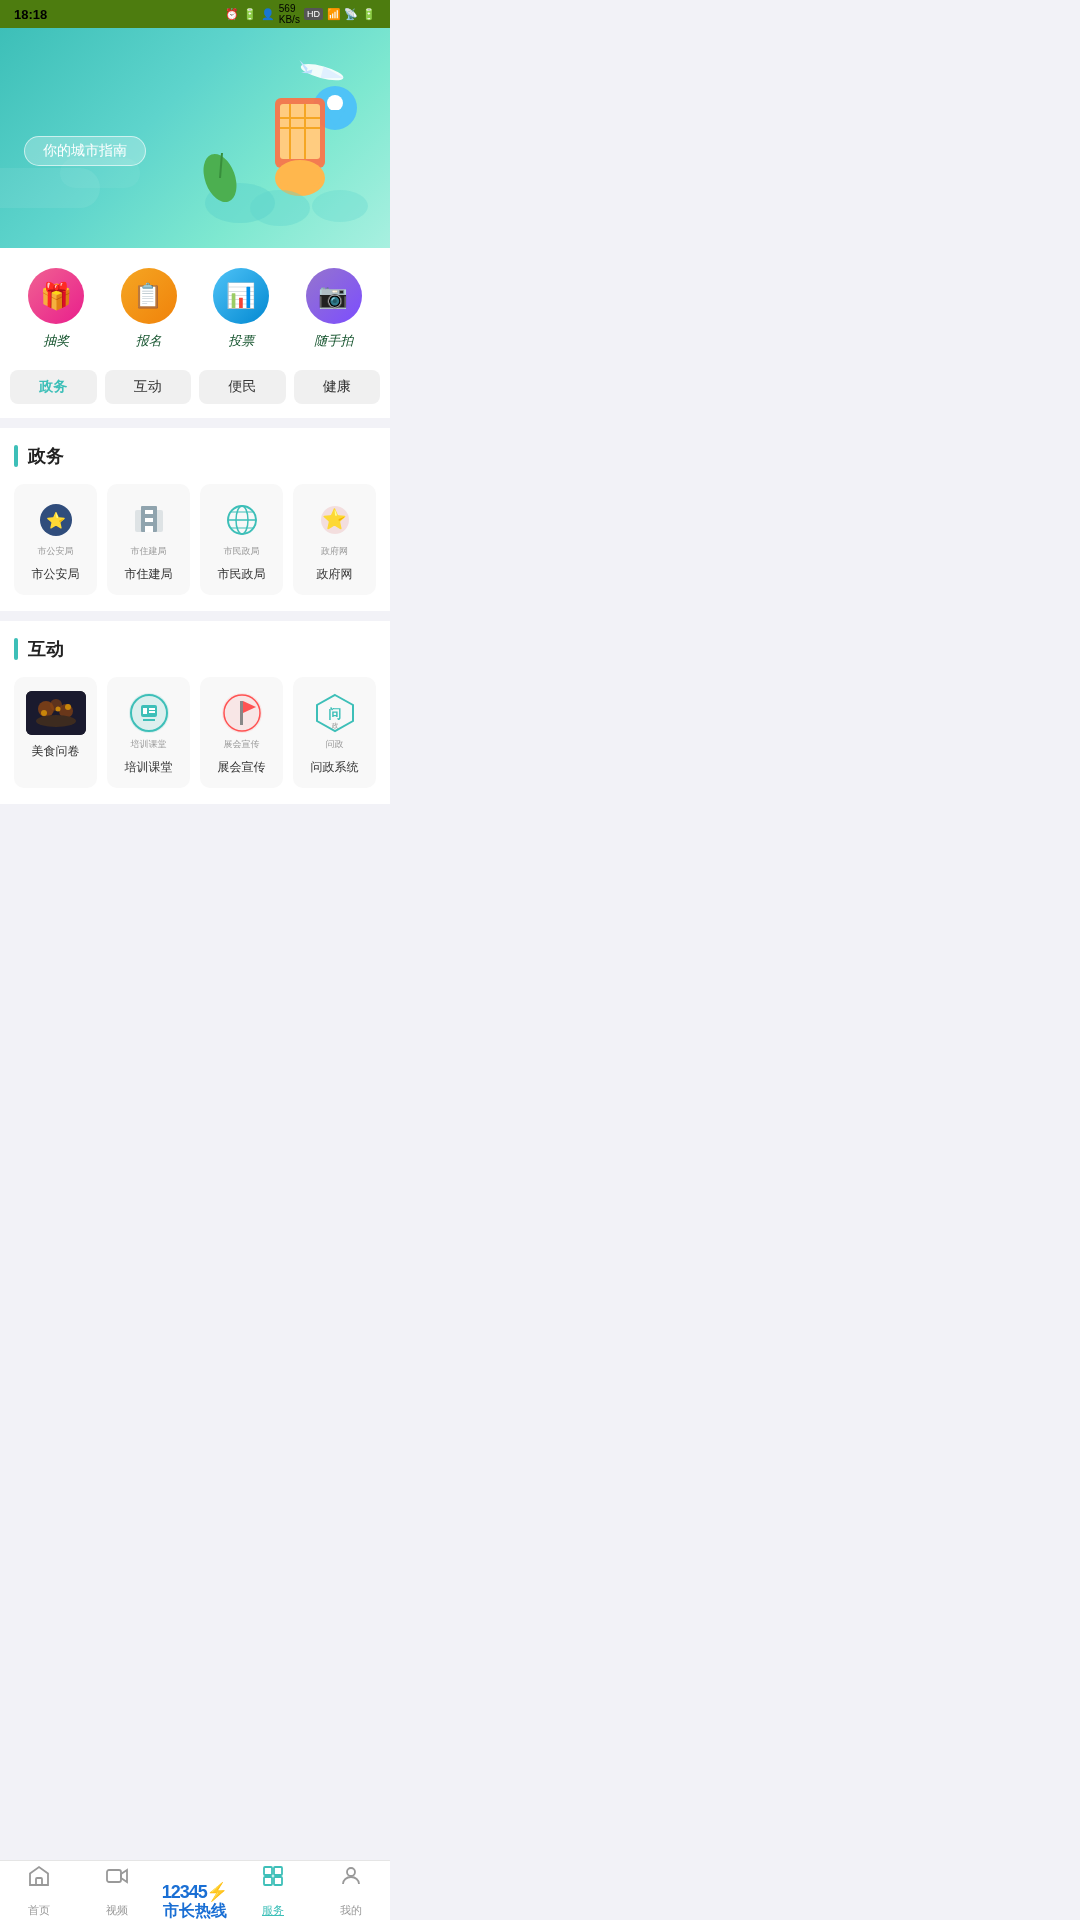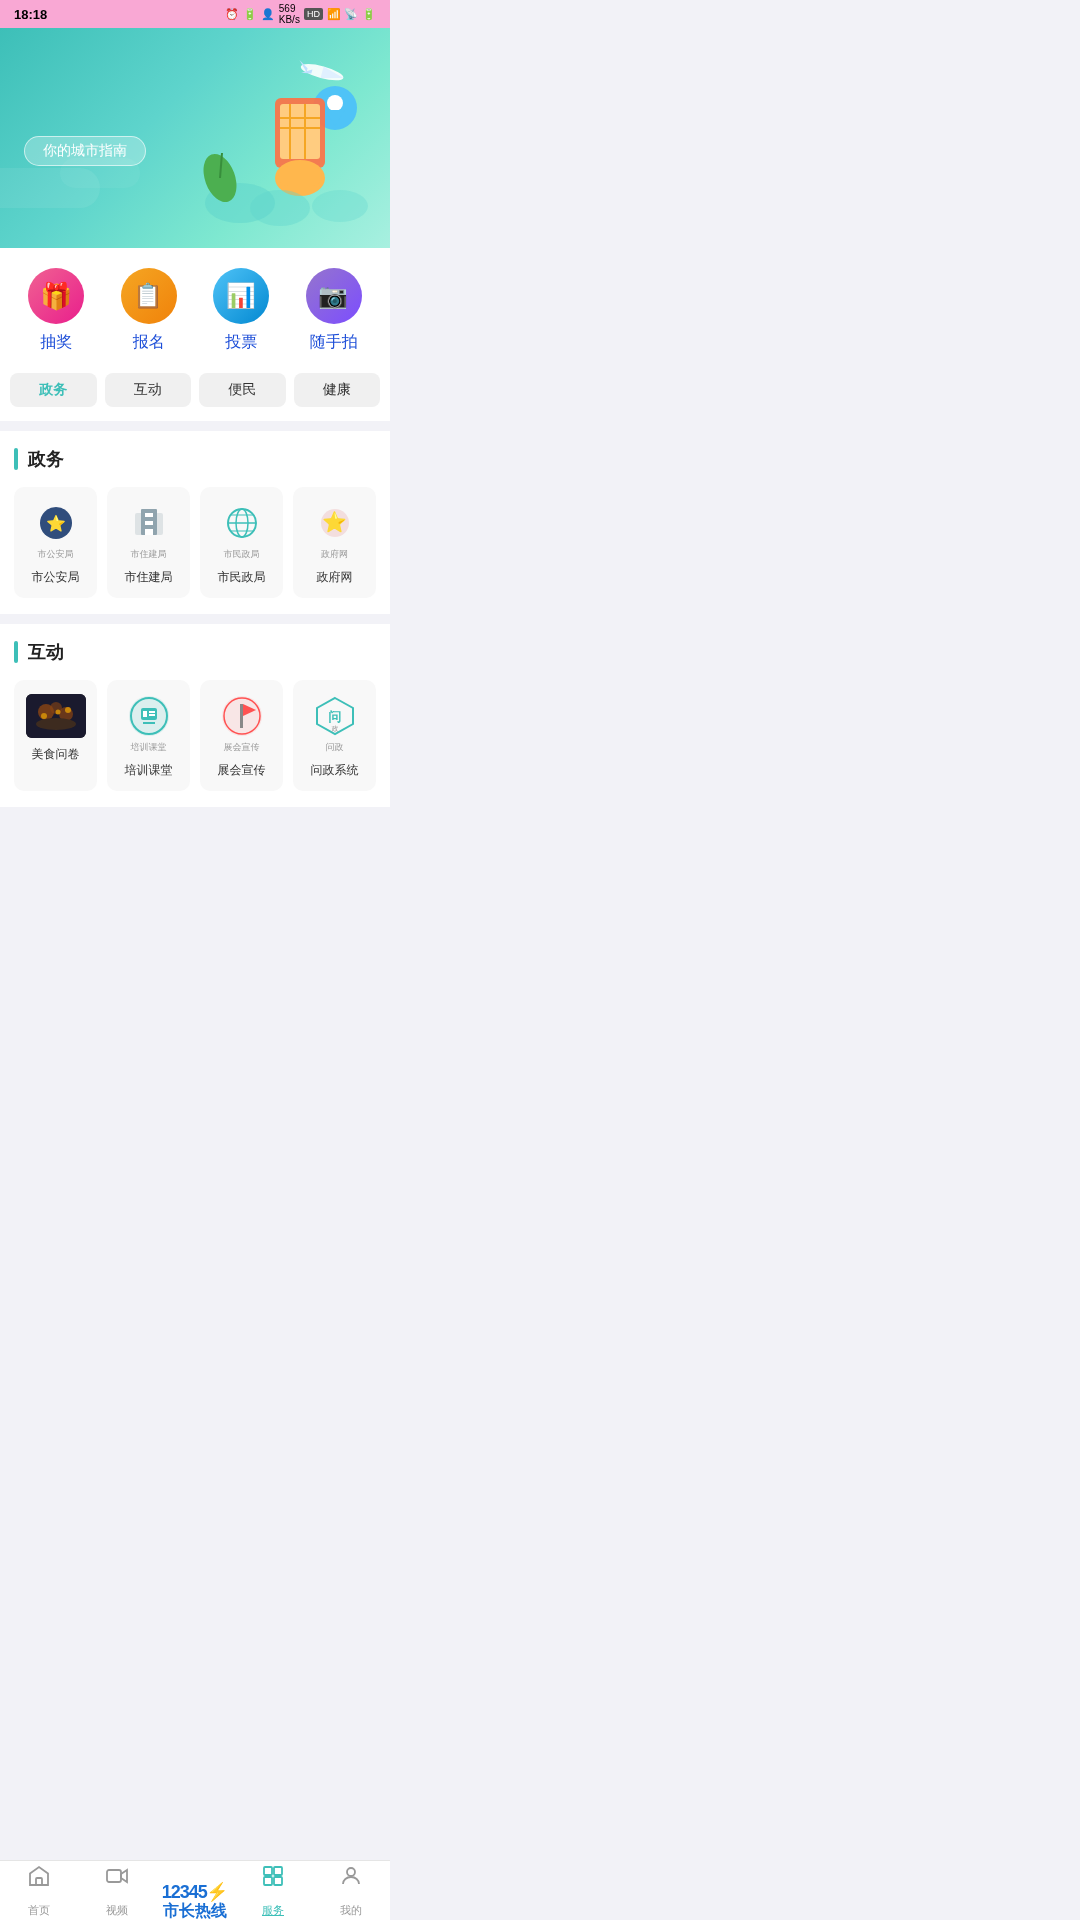--- a/index.html
+++ b/index.html
@@ -7,21 +7,21 @@
     body {
       width: 390px;
       min-height: 692px;
       font-family: -apple-system, 'PingFang SC', 'Microsoft YaHei', sans-serif;
       background: #f2f2f7;
       overflow-x: hidden;
     }
 
     
     .status-bar {
-      background: #f9a8d4;
+      background: #4d7c0f;
       display: flex;
       justify-content: space-between;
       align-items: center;
       padding: 6px 14px;
       height: 28px;
     }
     .status-time {
       font-size: 13px;
       font-weight: 600;
     }
@@ -101,22 +101,23 @@
     .action-icon {
       width: 56px;
       height: 56px;
       border-radius: 50%;
       display: flex;
       align-items: center;
       justify-content: center;
       font-size: 26px;
     }
     .action-label {
-      font-size: 16px;
-      color: #1d4ed8;
+      font-size: 13px;
+      color: #14532d;
+      font-style: italic;
     }
 
     
     .category-tabs {
       background: #fff;
       padding: 10px 10px 14px;
       display: flex;
       gap: 8px;
     }
     .cat-tab {

